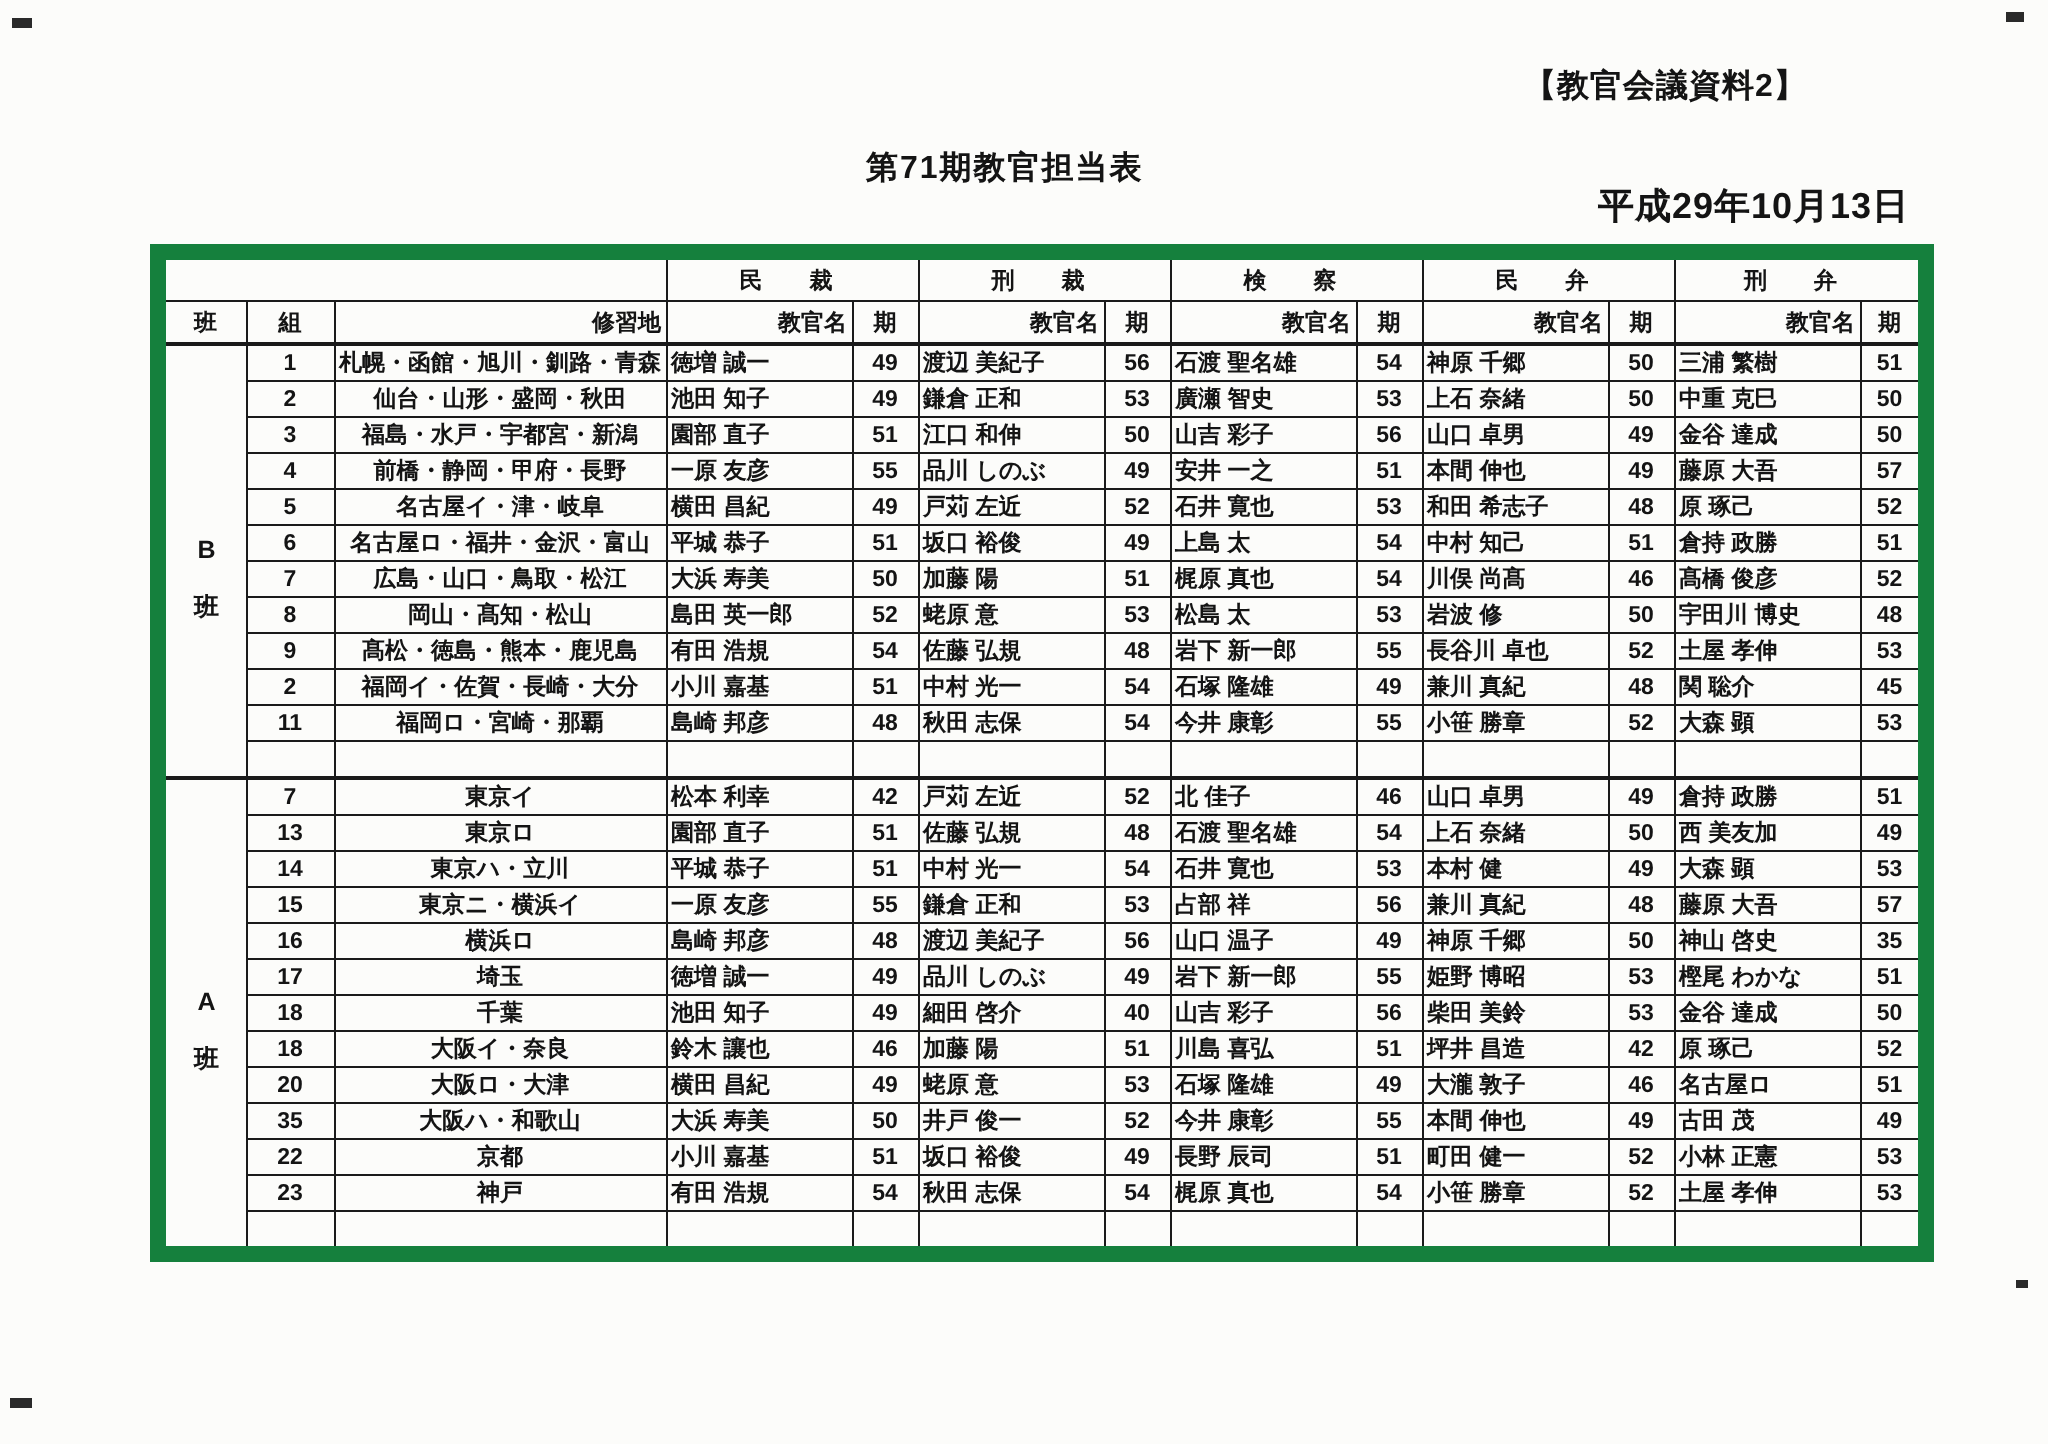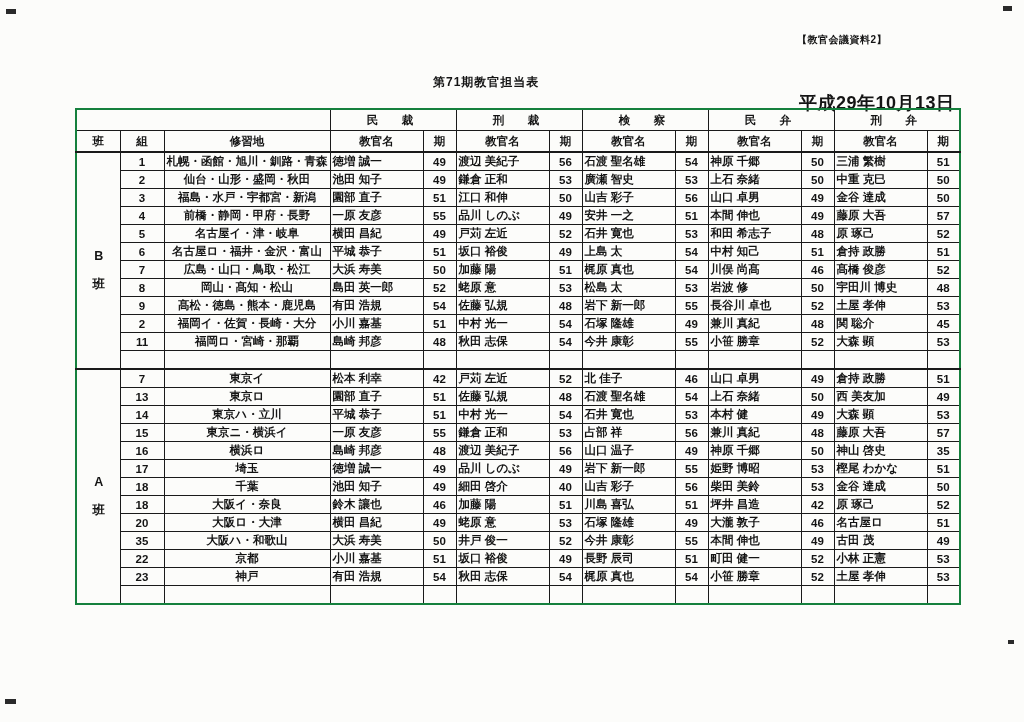--- a/index.html
+++ b/index.html
@@ -2,41 +2,41 @@
 <html><head>
 <meta charset="utf-8">
 <style>
   html,body{margin:0;padding:0;}
   body{
     width:1024px;height:722px;position:relative;overflow:hidden;
     background:#fcfcfa;
     font-family:"Liberation Sans","DejaVu Sans",sans-serif;
     color:#141414;
   }
-  .ref-label{position:absolute;left:797px;top:33px;font-size:10px;font-weight:bold;letter-spacing:.5px;}
-  .doc-title{position:absolute;left:433px;top:74px;font-size:12px;font-weight:bold;letter-spacing:1px;}
+  .ref-label{position:absolute;left:762px;top:33px;font-size:16px;font-weight:bold;letter-spacing:.5px;}
+  .doc-title{position:absolute;left:433px;top:74px;font-size:16px;font-weight:bold;letter-spacing:1px;}
   .doc-date{position:absolute;left:799px;top:91px;font-size:18px;font-weight:bold;letter-spacing:.5px;}
 
   table.assign{
-    position:absolute;left:75px;top:108px;
+    position:absolute;left:75px;top:122px;
     border-collapse:collapse;table-layout:fixed;
-    border:2px solid #15803d;
+    border:8px solid #15803d;
   }
   .assign td,.assign th{
     border:1px solid #1a1a1a;
     font-size:11.5px;font-weight:bold;color:#141414;
     height:17px;padding:0 2px;overflow:hidden;white-space:nowrap;
   }
   .assign thead th{height:20px;}
   .group-head{text-align:center;letter-spacing:6px;font-size:12.5px;border-left:2px solid #1a1a1a;}
-  .sub-name{text-align:center;padding-left:4px;border-left:2px solid #1a1a1a;}
+  .sub-name{text-align:right;padding-left:4px;border-left:2px solid #1a1a1a;}
   .sub-ki{text-align:center;}
   .corner-blank{border-bottom:2px solid #1a1a1a;}
   .col-han-h,.col-kumi-h{text-align:center;}
-  .col-place-h{text-align:center;padding-left:4px;}
+  .col-place-h{text-align:right;padding-left:4px;}
   .han-cell{
     text-align:center;vertical-align:middle;border-right:2px solid #1a1a1a;
   }
   .han-cell .vert{
     display:inline-block;
     writing-mode:vertical-rl;text-orientation:upright;
     font-size:12.5px;letter-spacing:4px;font-weight:bold;
   }
   .kumi{text-align:center;}
   .place{text-align:center;padding-left:5px;}

